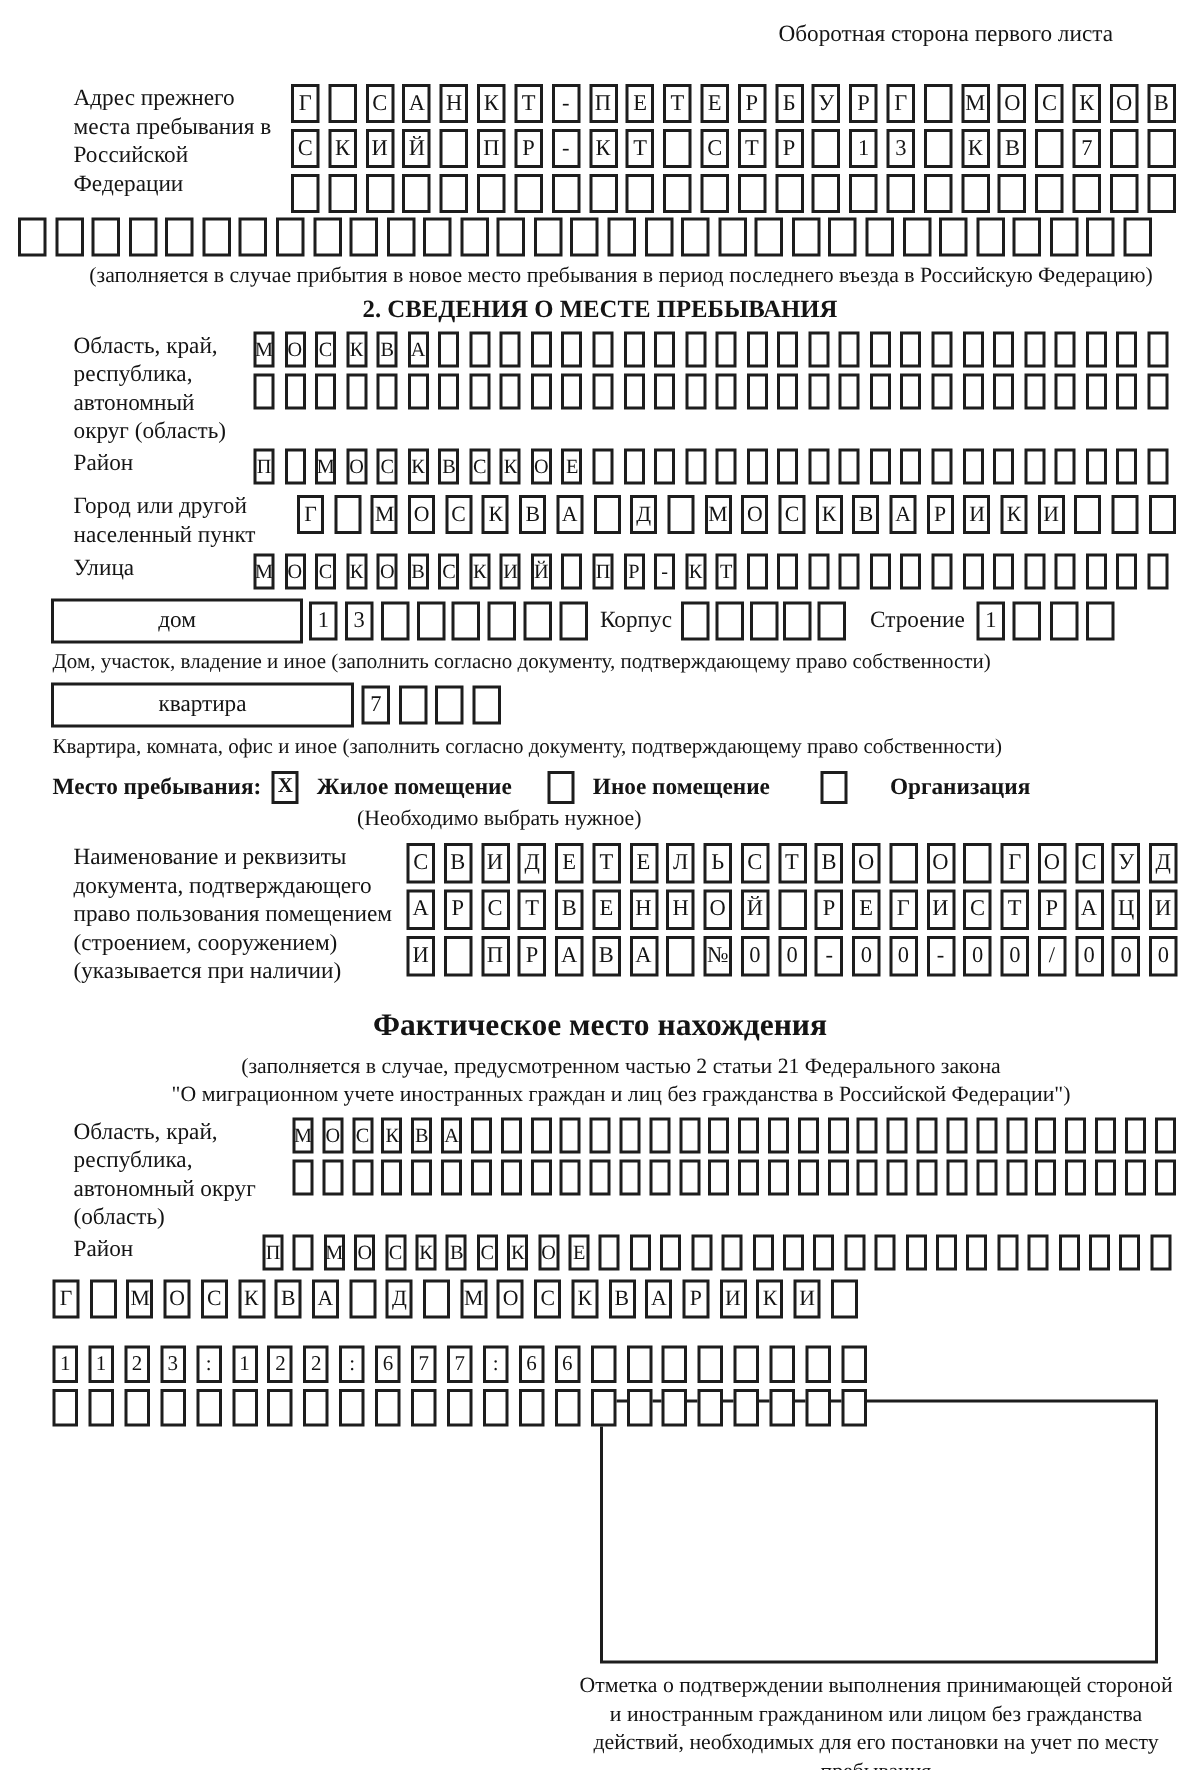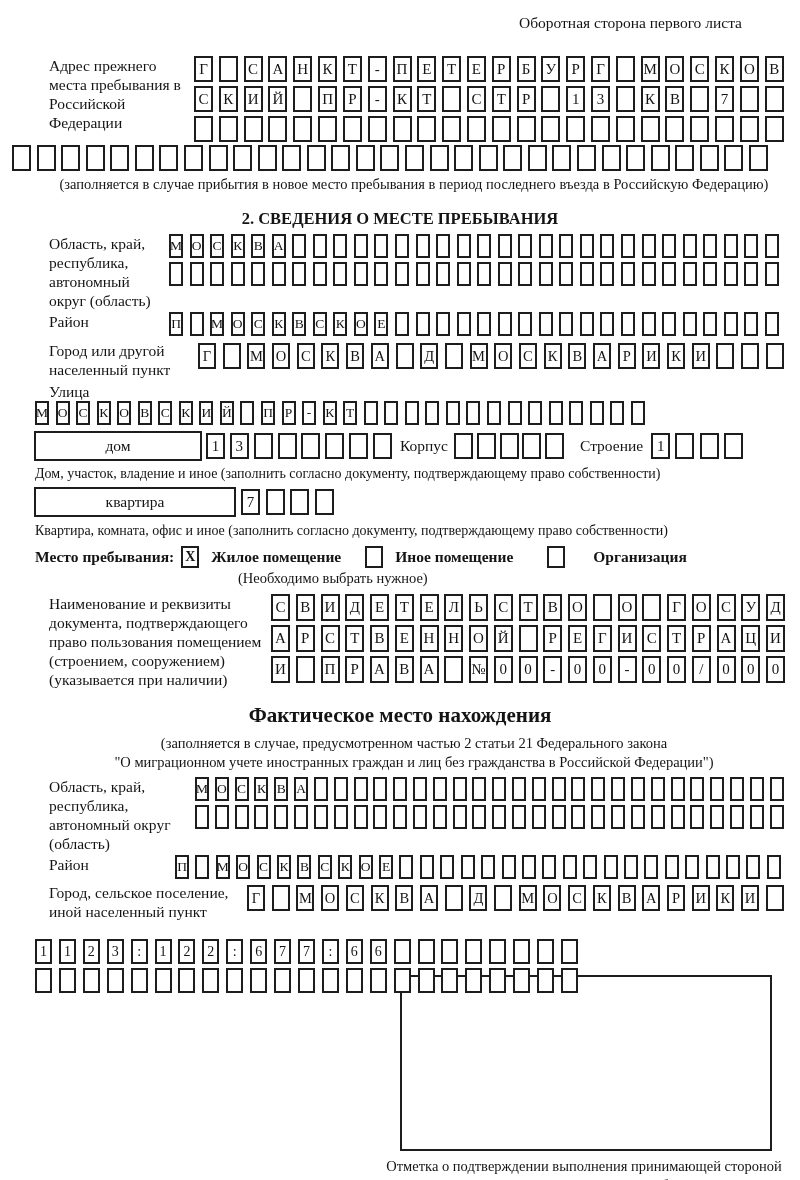--- a/index.html
+++ b/index.html
@@ -175,21 +175,21 @@
     <span class="cell"></span>
     <span class="cell"></span>
     <span class="cell"></span>
     <span class="cell"></span>
     <span class="cell"></span>
     <span class="cell"></span>
     <span class="cell"></span>
   </div>
 <div class="note-c" style="margin-top:4px;">(заполняется в случае прибытия в новое место пребывания в период последнего въезда в Российскую Федерацию)</div>
 
-<div class="sec-title" style="margin-top:15px;">2. СВЕДЕНИЯ О МЕСТЕ ПРЕБЫВАНИЯ</div>
+<div class="sec-title" style="margin-top:2px;">2. СВЕДЕНИЯ О МЕСТЕ ПРЕБЫВАНИЯ</div>
 
 <div class="frow" style="margin-top:5px;">
   <div class="flabel" style="width:120px;">Область, край, республика, автономный округ (область)</div>
   <div class="stack">
     <div class="cells c-thin w-thin2">
         <span class="cell">М</span>
         <span class="cell">О</span>
         <span class="cell">С</span>
         <span class="cell">К</span>
         <span class="cell">В</span>
@@ -313,21 +313,21 @@
       <span class="cell">Р</span>
       <span class="cell">И</span>
       <span class="cell">К</span>
       <span class="cell">И</span>
       <span class="cell"></span>
       <span class="cell"></span>
       <span class="cell"></span>
     </div>
 </div>
 
-<div class="frow" style="margin-top:3px;flex-direction:column;">
+<div class="frow" style="margin-top:3px;">
   <div class="flabel" style="width:120px;">Улица</div>
   <div class="cells c-thin w-thin2">
       <span class="cell">М</span>
       <span class="cell">О</span>
       <span class="cell">С</span>
       <span class="cell">К</span>
       <span class="cell">О</span>
       <span class="cell">В</span>
       <span class="cell">С</span>
       <span class="cell">К</span>
@@ -587,21 +587,20 @@
       <span class="cell"></span>
       <span class="cell"></span>
       <span class="cell"></span>
       <span class="cell"></span>
       <span class="cell"></span>
       <span class="cell"></span>
     </div>
 </div>
 
 <div class="frow" style="margin-top:4px;">
-  <div class="flabel" style="width:198px;">Город, сельское поселение, иной населенный пункт</div>
   <div class="cells c-city w-city3" style="margin-top:2px;">
       <span class="cell">Г</span>
       <span class="cell"></span>
       <span class="cell">М</span>
       <span class="cell">О</span>
       <span class="cell">С</span>
       <span class="cell">К</span>
       <span class="cell">В</span>
       <span class="cell">А</span>
       <span class="cell"></span>

